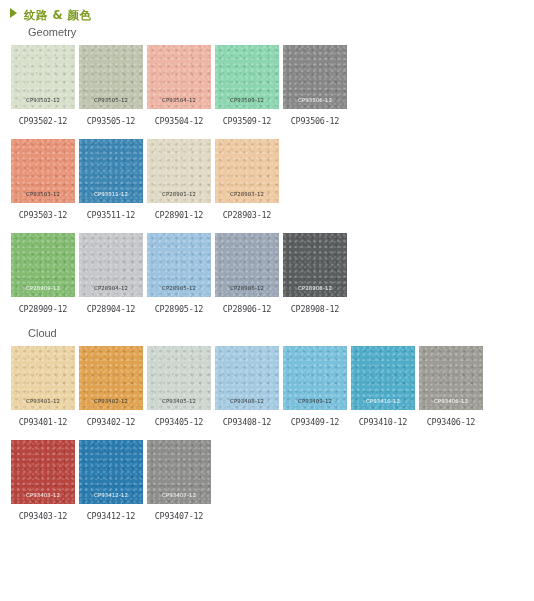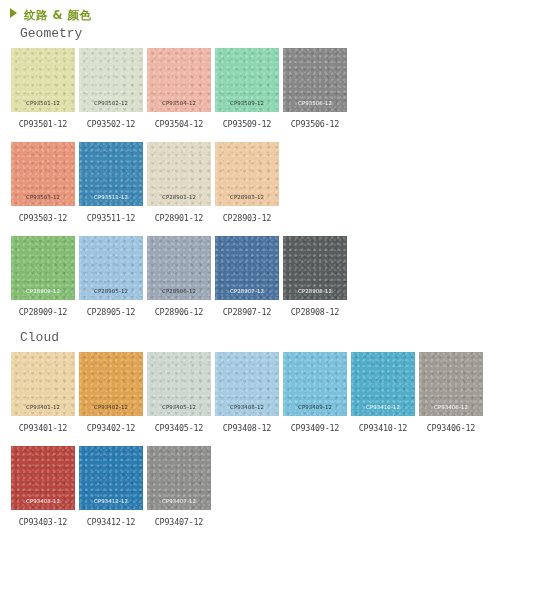--- a/index.html
+++ b/index.html
@@ -36,24 +36,24 @@
     font-size: 11.5px;
     font-weight: bold;
     color: #7a9a1e;
     letter-spacing: .5px;
     white-space: nowrap;
   }
 
   
   .section { padding: 0; }
   .section-title {
-    font-family: Liberation Mono, monospace;
-    font-size: 13px;
+    font-family: Liberation Sans, sans-serif;
+    font-size: 11px;
     color: #5a5a5a;
-    padding-left: 20px;
+    padding-left: 28px;
     margin: 0 0 7px 0;
   }
   .section + .section .section-title { margin-top: 8px; }
 
   .swatch-row {
     display: flex;
     flex-wrap: nowrap;
     padding-left: 11px;
     margin-bottom: 13px;
   }
@@ -119,32 +119,32 @@
   <div class="page-header">
     <span class="tri-icon"></span>
     <span class="header-title">纹路 &amp; 颜色</span>
   </div>
 
   <div id="sections-host">
       <div class="section">
         <div class="section-title">Geometry</div>
         <div class="swatch-row">
           <div class="swatch-cell">
-            <div class="swatch-tile" style="background-color: rgb(223, 223, 168);">
-              <div class="tile-code dark">CP93501-12</div>
-            </div>
-            <div class="swatch-caption">CP93501-12</div>
-          </div>
-          <div class="swatch-cell">
             <div class="swatch-tile" style="background-color: rgb(215, 224, 203);">
               <div class="tile-code dark">CP93502-12</div>
             </div>
             <div class="swatch-caption">CP93502-12</div>
           </div>
           <div class="swatch-cell">
+            <div class="swatch-tile" style="background-color: rgb(191, 196, 174);">
+              <div class="tile-code dark">CP93505-12</div>
+            </div>
+            <div class="swatch-caption">CP93505-12</div>
+          </div>
+          <div class="swatch-cell">
             <div class="swatch-tile" style="background-color: rgb(238, 180, 164);">
               <div class="tile-code dark">CP93504-12</div>
             </div>
             <div class="swatch-caption">CP93504-12</div>
           </div>
           <div class="swatch-cell">
             <div class="swatch-tile" style="background-color: rgb(139, 214, 176);">
               <div class="tile-code dark">CP93509-12</div>
             </div>
             <div class="swatch-caption">CP93509-12</div>
@@ -183,36 +183,36 @@
           </div>
         </div>
         <div class="swatch-row">
           <div class="swatch-cell">
             <div class="swatch-tile" style="background-color: rgb(130, 188, 112);">
               <div class="tile-code light">CP28909-12</div>
             </div>
             <div class="swatch-caption">CP28909-12</div>
           </div>
           <div class="swatch-cell">
+            <div class="swatch-tile" style="background-color: rgb(197, 199, 202);">
+              <div class="tile-code dark">CP28904-12</div>
+            </div>
+            <div class="swatch-caption">CP28904-12</div>
+          </div>
+          <div class="swatch-cell">
             <div class="swatch-tile" style="background-color: rgb(156, 195, 224);">
               <div class="tile-code dark">CP28905-12</div>
             </div>
             <div class="swatch-caption">CP28905-12</div>
           </div>
           <div class="swatch-cell">
             <div class="swatch-tile" style="background-color: rgb(155, 167, 182);">
               <div class="tile-code dark">CP28906-12</div>
             </div>
             <div class="swatch-caption">CP28906-12</div>
-          </div>
-          <div class="swatch-cell">
-            <div class="swatch-tile" style="background-color: rgb(73, 114, 158);">
-              <div class="tile-code light">CP28907-12</div>
-            </div>
-            <div class="swatch-caption">CP28907-12</div>
           </div>
           <div class="swatch-cell">
             <div class="swatch-tile" style="background-color: rgb(90, 93, 93);">
               <div class="tile-code light">CP28908-12</div>
             </div>
             <div class="swatch-caption">CP28908-12</div>
           </div>
         </div>
       </div>
       <div class="section">

